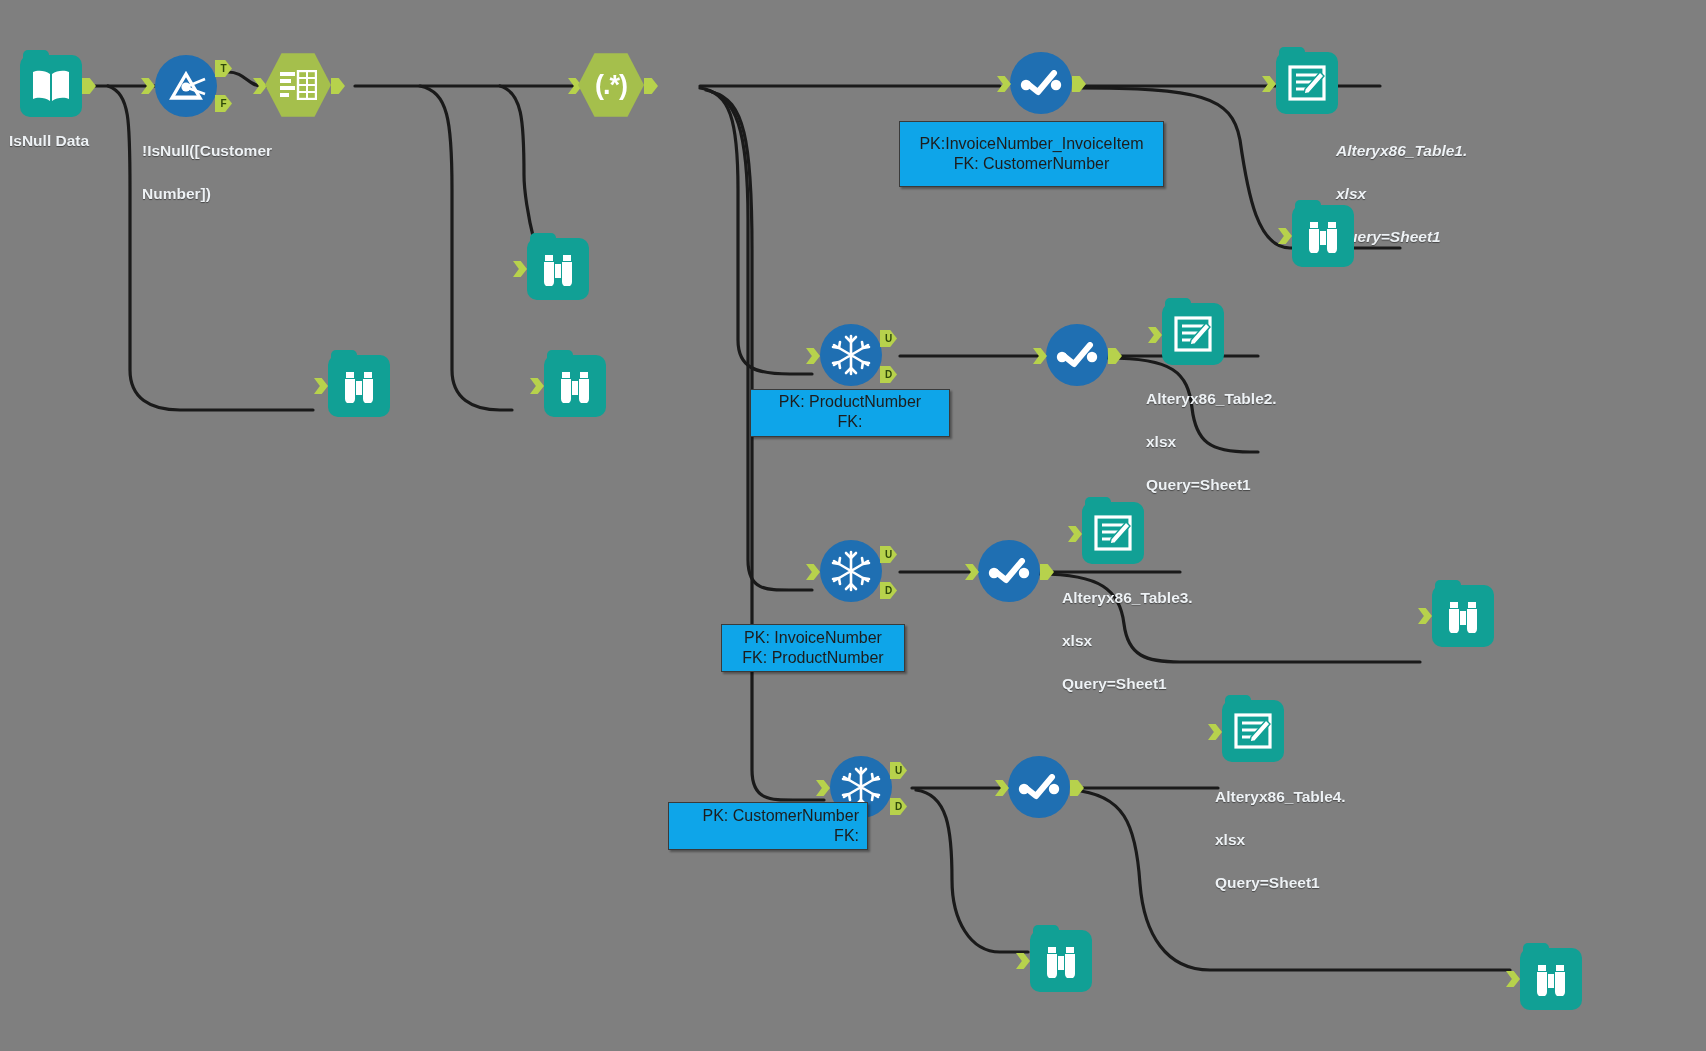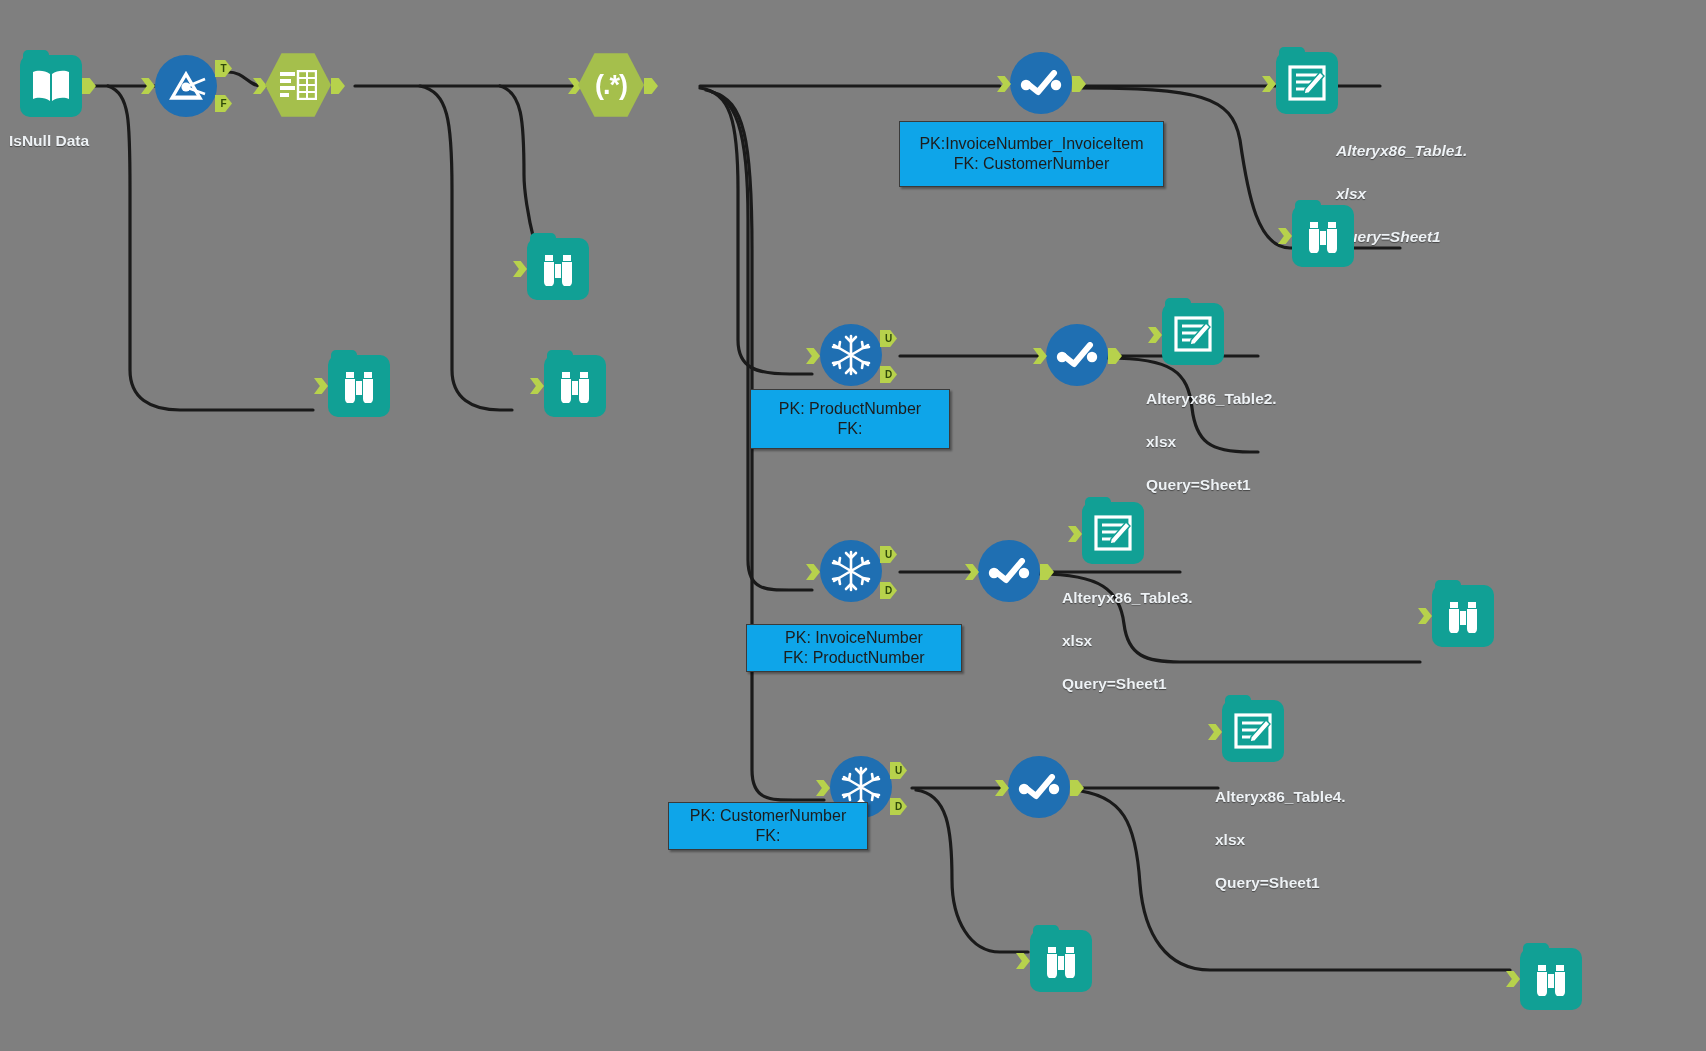--- a/index.html
+++ b/index.html
@@ -144,20 +144,24 @@
         <path d="M8 31 L22 7 L36 31 Z" fill="none" stroke="#ffffff" stroke-width="3.4"></path>
         <circle cx="22" cy="20" r="4.6" fill="#ffffff"></circle>
         <path d="M24 19 L41 12" stroke="#ffffff" stroke-width="2.6"></path>
         <path d="M24 21 L41 27" stroke="#ffffff" stroke-width="2.6"></path>
         <path d="M10 30 L34 30" stroke="#ffffff" stroke-width="3"></path>
       </svg>
     </div>
     <div class="anchor lbl" style="left:60px;top:5px;">T</div>
     <div class="anchor lbl" style="left:60px;top:40px;">F</div>
   </div>
+  <div class="node-label" style="left:142px;top:119px;width:180px;">
+    <span>!IsNull([Customer</span><br>
+    <span>Number])</span>
+  </div>
 
   <div class="node" style="left:265px;top:52px;">
     <div class="anchor in" style="left:-12px;top:26px;"></div>
     <div class="tool-hex">
       <svg width="38" height="30" viewBox="0 0 38 30">
         <rect x="1" y="2" width="15" height="4" fill="#ffffff"></rect>
         <rect x="1" y="9" width="11" height="4" fill="#ffffff"></rect>
         <rect x="1" y="16" width="15" height="4" fill="#ffffff"></rect>
         <rect x="1" y="23" width="9" height="4" fill="#ffffff"></rect>
         <rect x="19" y="1" width="18" height="28" fill="none" stroke="#ffffff" stroke-width="2.4"></rect>
@@ -269,21 +273,21 @@
           <path d="M21 8 l-5 -5 M21 8 l5 -5 M21 34 l-5 5 M21 34 l5 5"></path>
           <path d="M9 14 l-6 -1 M9 14 l1 -6 M33 28 l6 1 M33 28 l-1 6"></path>
           <path d="M9 28 l-6 1 M9 28 l1 6 M33 14 l6 -1 M33 14 l-1 -6"></path>
         </g>
       </svg>
     </div>
     <div class="anchor lbl" style="left:60px;top:6px;">U</div>
     <div class="anchor lbl" style="left:60px;top:42px;">D</div>
   </div>
 
-  <div class="comment" style="left:750px;top:389px;width:200px;height:60px;">
+  <div class="comment" style="left:750px;top:389px;width:200px;height:48px;justify-content:flex-end;">
     <span>PK: ProductNumber</span>
     <span>FK:</span>
   </div>
 
   <div class="node" style="left:1046px;top:324px;">
     <div class="anchor in" style="left:-13px;top:24px;"></div>
     <div class="tool-circle">
       <svg width="44" height="26" viewBox="0 0 44 26">
         <circle cx="7" cy="15" r="5.2" fill="#ffffff"></circle>
         <circle cx="37" cy="15" r="5.2" fill="#ffffff"></circle>
@@ -318,21 +322,21 @@
           <path d="M21 8 l-5 -5 M21 8 l5 -5 M21 34 l-5 5 M21 34 l5 5"></path>
           <path d="M9 14 l-6 -1 M9 14 l1 -6 M33 28 l6 1 M33 28 l-1 6"></path>
           <path d="M9 28 l-6 1 M9 28 l1 6 M33 14 l6 -1 M33 14 l-1 -6"></path>
         </g>
       </svg>
     </div>
     <div class="anchor lbl" style="left:60px;top:6px;">U</div>
     <div class="anchor lbl" style="left:60px;top:42px;">D</div>
   </div>
 
-  <div class="comment" style="left:746px;top:624px;width:216px;height:48px;text-align:center;">
+  <div class="comment" style="left:721px;top:624px;width:184px;height:48px;text-align:center;">
     <span>PK: InvoiceNumber</span>
     <span>FK: ProductNumber</span>
   </div>
 
   <div class="node" style="left:978px;top:540px;">
     <div class="anchor in" style="left:-13px;top:24px;"></div>
     <div class="tool-circle">
       <svg width="44" height="26" viewBox="0 0 44 26">
         <circle cx="7" cy="15" r="5.2" fill="#ffffff"></circle>
         <circle cx="37" cy="15" r="5.2" fill="#ffffff"></circle>
@@ -380,21 +384,21 @@
           <path d="M21 8 l-5 -5 M21 8 l5 -5 M21 34 l-5 5 M21 34 l5 5"></path>
           <path d="M9 14 l-6 -1 M9 14 l1 -6 M33 28 l6 1 M33 28 l-1 6"></path>
           <path d="M9 28 l-6 1 M9 28 l1 6 M33 14 l6 -1 M33 14 l-1 -6"></path>
         </g>
       </svg>
     </div>
     <div class="anchor lbl" style="left:60px;top:6px;">U</div>
     <div class="anchor lbl" style="left:60px;top:42px;">D</div>
   </div>
 
-  <div class="comment" style="left:668px;top:802px;width:200px;height:48px;">
+  <div class="comment" style="left:668px;top:802px;width:200px;height:48px;text-align:right;">
     <span>PK: CustomerNumber</span>
     <span>FK:</span>
   </div>
 
   <div class="node" style="left:1008px;top:756px;">
     <div class="anchor in" style="left:-13px;top:24px;"></div>
     <div class="tool-circle">
       <svg width="44" height="26" viewBox="0 0 44 26">
         <circle cx="7" cy="15" r="5.2" fill="#ffffff"></circle>
         <circle cx="37" cy="15" r="5.2" fill="#ffffff"></circle>

